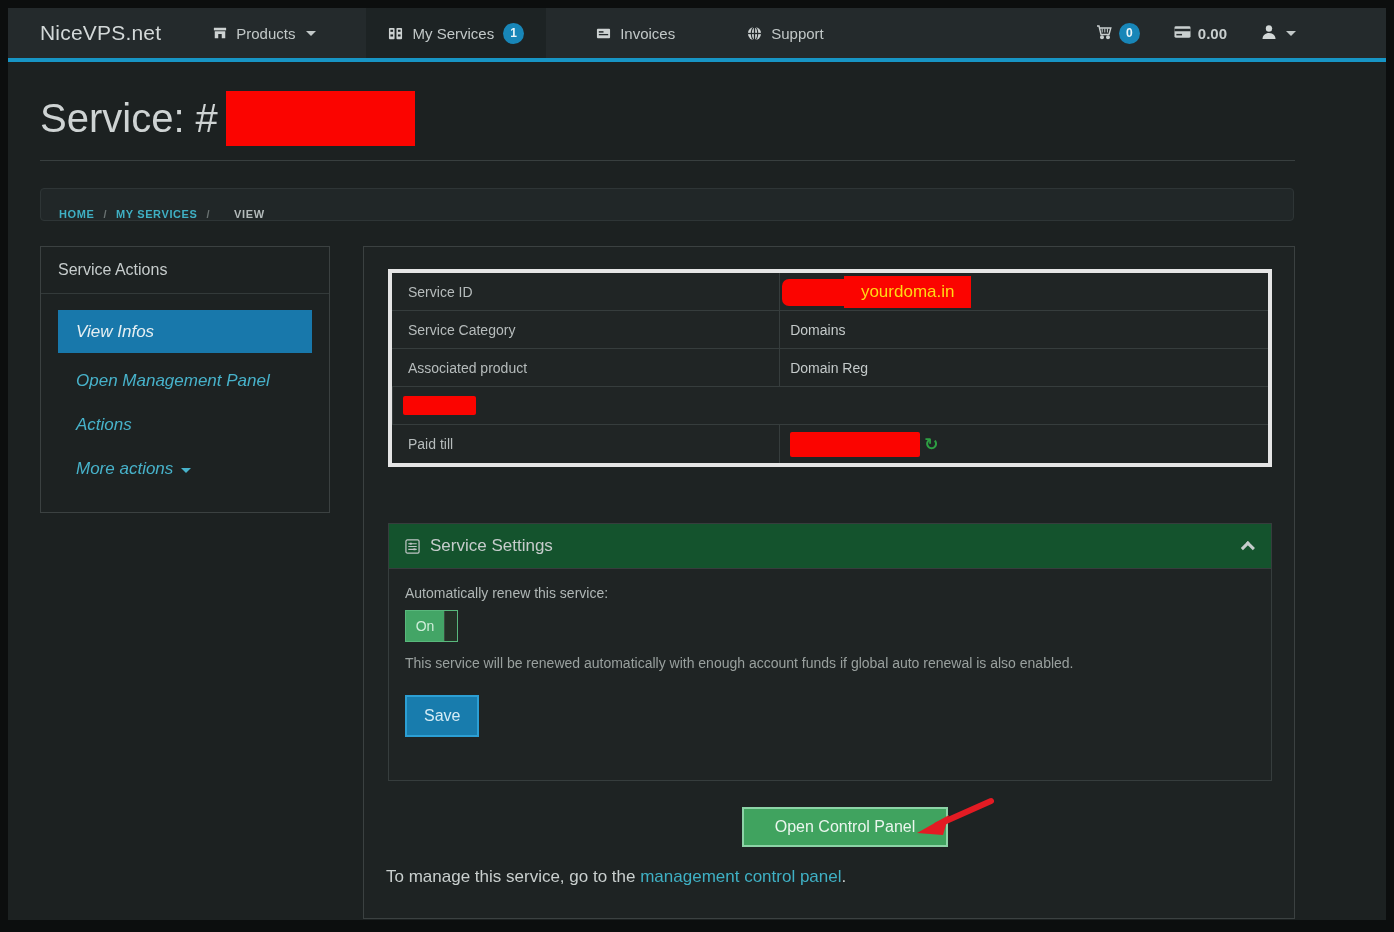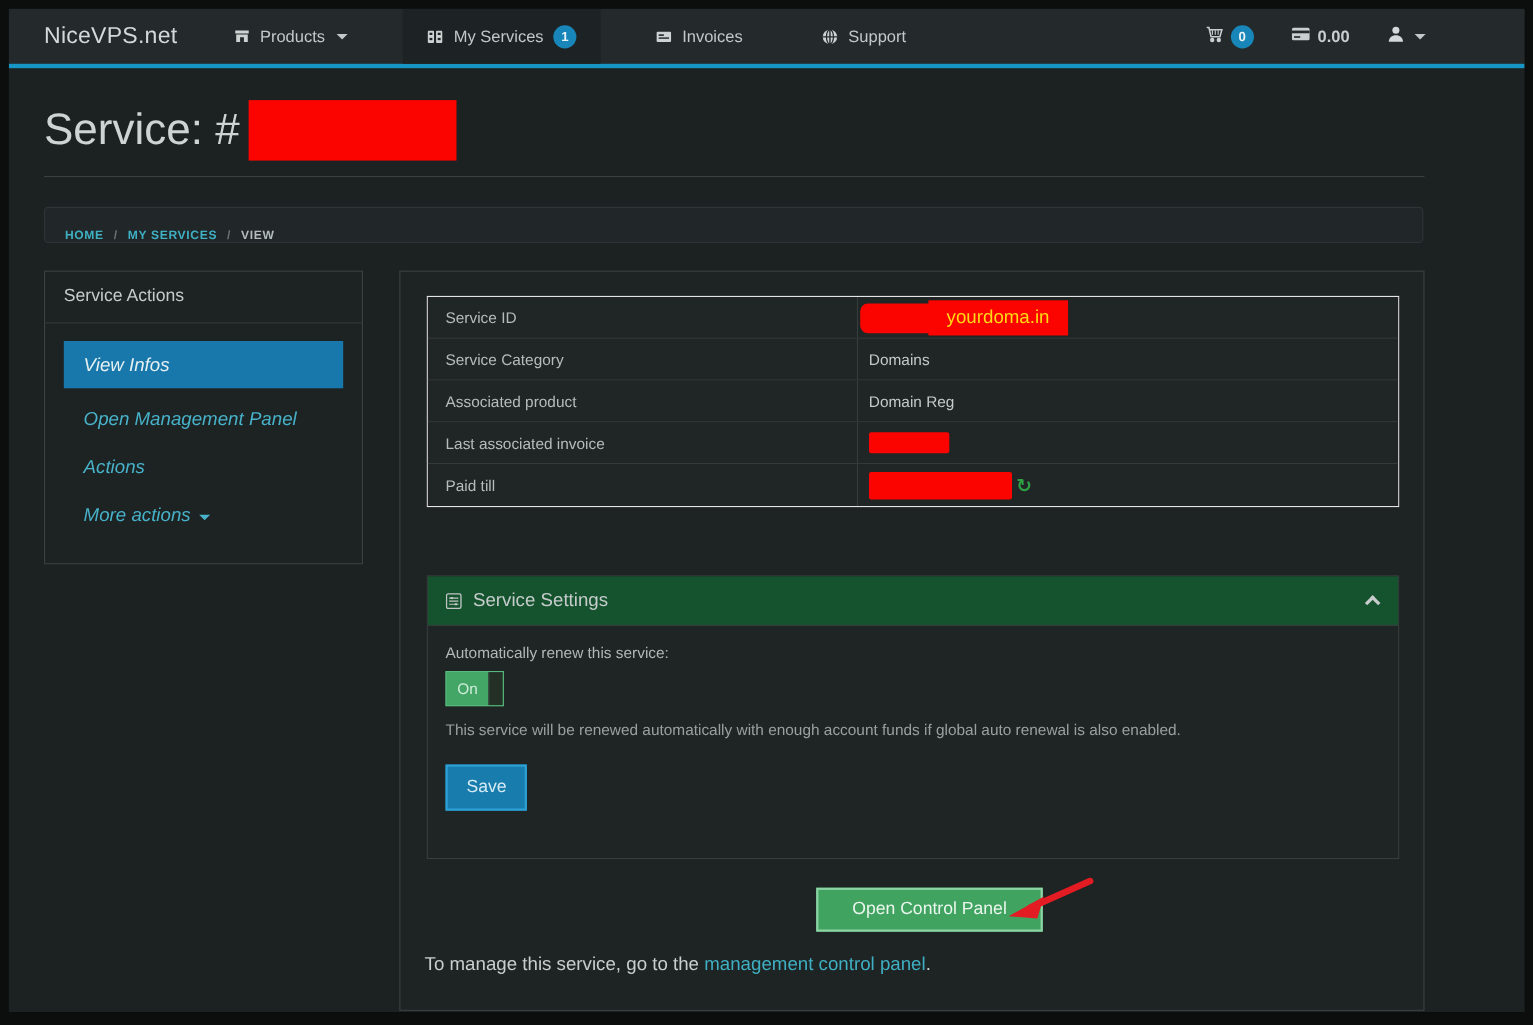--- a/index.html
+++ b/index.html
@@ -57,21 +57,21 @@
 
   
   .breadcrumb {
     position: absolute; left: 32px; top: 180px; width: 1254px; height: 33px;
     background: #212728; border: 1px solid #2e3536; border-radius: 4px;
     display: flex; align-items: flex-end; padding-left: 18px;
     font-size: 11px; font-weight: bold; letter-spacing: 0.6px;
   }
   .breadcrumb a { color: #3fb0c4; text-decoration: none; cursor: pointer; }
   .breadcrumb .sep { color: #6a7272; margin: 0 9px; }
-  .breadcrumb .current { color: #b4bbbb; }
+  .breadcrumb .current { color: #b4bbbb; margin-left: 15px; }
 
   
   .sidebar {
     position: absolute; left: 32px; top: 238px; width: 290px; height: 267px;
     background: #1d2222; border: 1px solid #3b4141;
   }
   .sidebar-header {
     padding: 14px 17px; color: #c6cccc; font-size: 16px;
     border-bottom: 1px solid #333a3a;
   }
@@ -94,21 +94,21 @@
 
   
   .main-panel {
     position: absolute; left: 355px; top: 238px; width: 932px; height: 673px;
     background: #1e2323; border: 1px solid #3b4141;
   }
 
   
   .details-table {
     position: absolute; left: 24px; top: 22px; width: 884px;
-    border: 1px solid #e5e5e5;
+    border: 4px solid #e5e5e5;
   }
   .t-row { display: flex; height: 38px; border-bottom: 1px solid #363d3d; background: #202525; }
   .t-row:last-child { border-bottom: none; }
   .t-label {
     width: 44.2%; display: flex; align-items: center; padding-left: 16px;
     color: #b6bcbc; font-size: 14px;
   }
   .t-value {
     flex: 1; display: flex; align-items: center; padding-left: 10px;
     border-left: 1px solid #363d3d; color: #c4caca; font-size: 14px;
@@ -302,21 +302,20 @@
       </div>
       <div class="t-row">
         <div class="t-label">Service Category</div>
         <div class="t-value">Domains</div>
       </div>
       <div class="t-row">
         <div class="t-label">Associated product</div>
         <div class="t-value">Domain Reg</div>
       </div>
       <div class="t-row">
-        <div class="t-label">Last associated invoice</div>
         <div class="t-value">
           <span class="redact blob-invoice"></span>
         </div>
       </div>
       <div class="t-row">
         <div class="t-label">Paid till</div>
         <div class="t-value">
           <span class="redact blob-paid"></span>
           <span class="refresh-ic">↻</span>
         </div>

